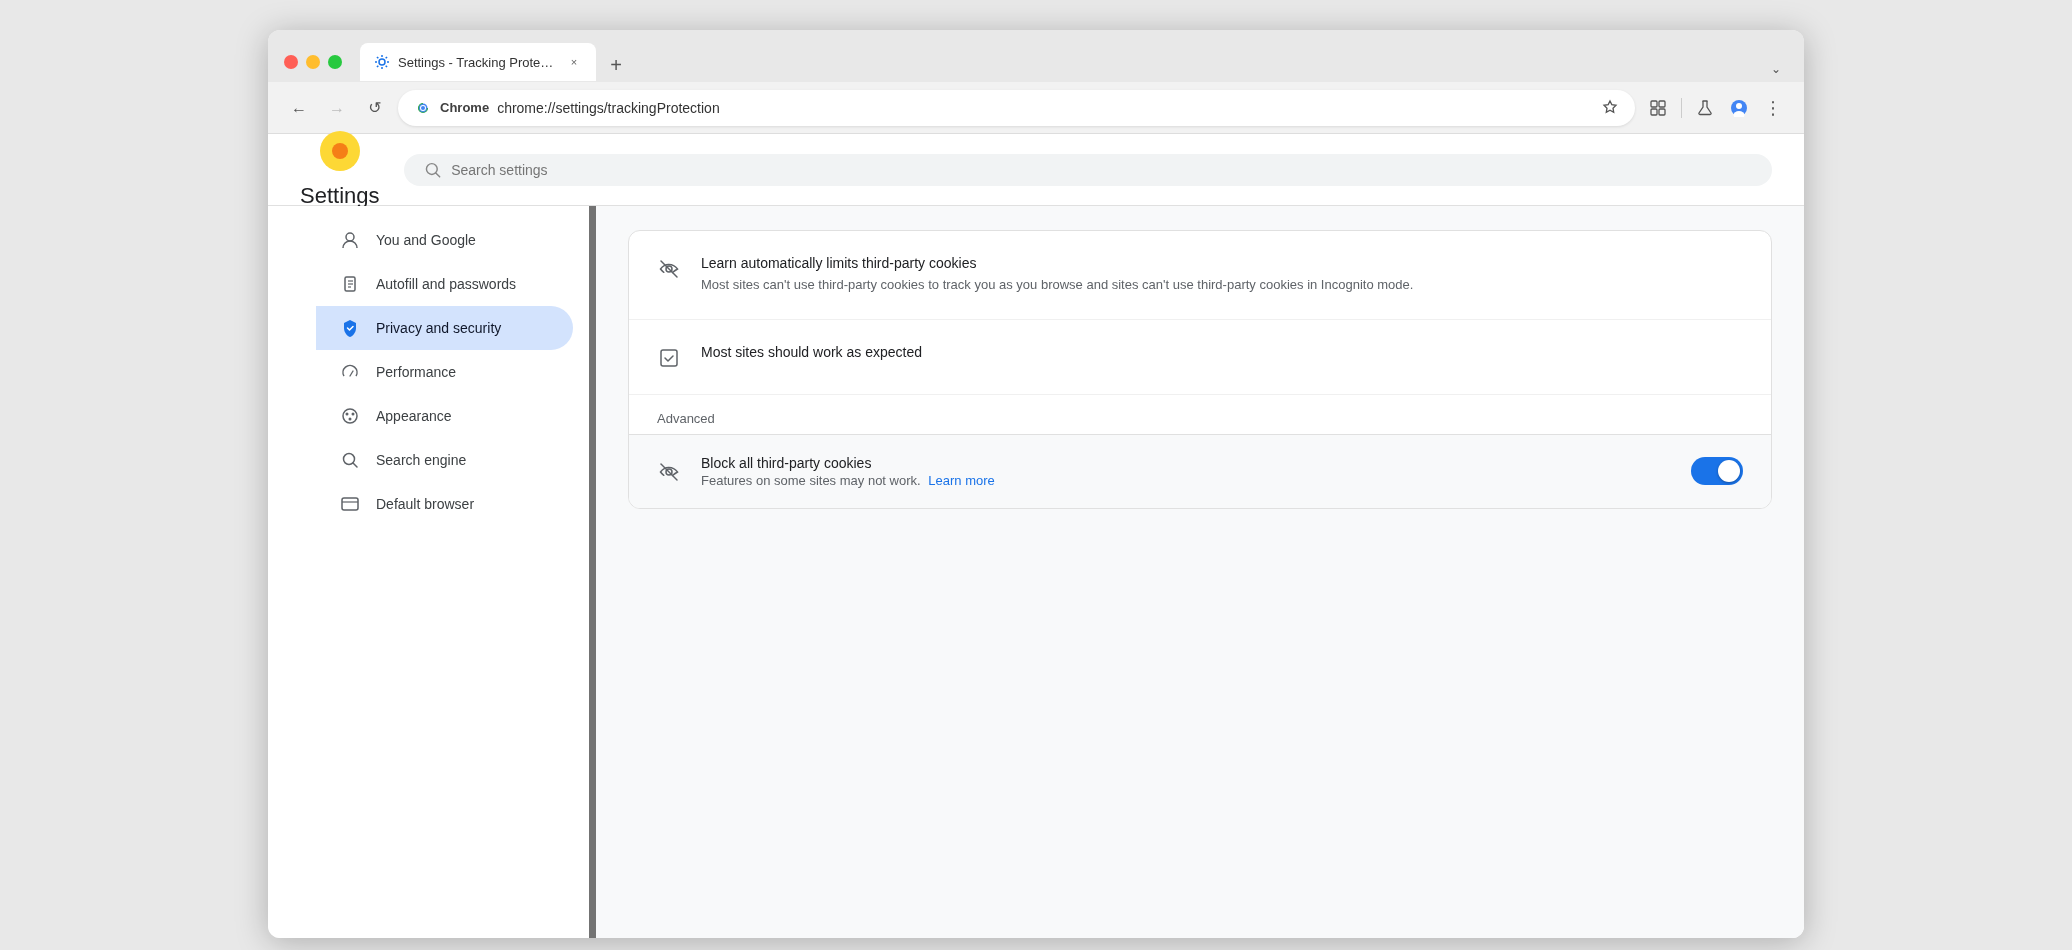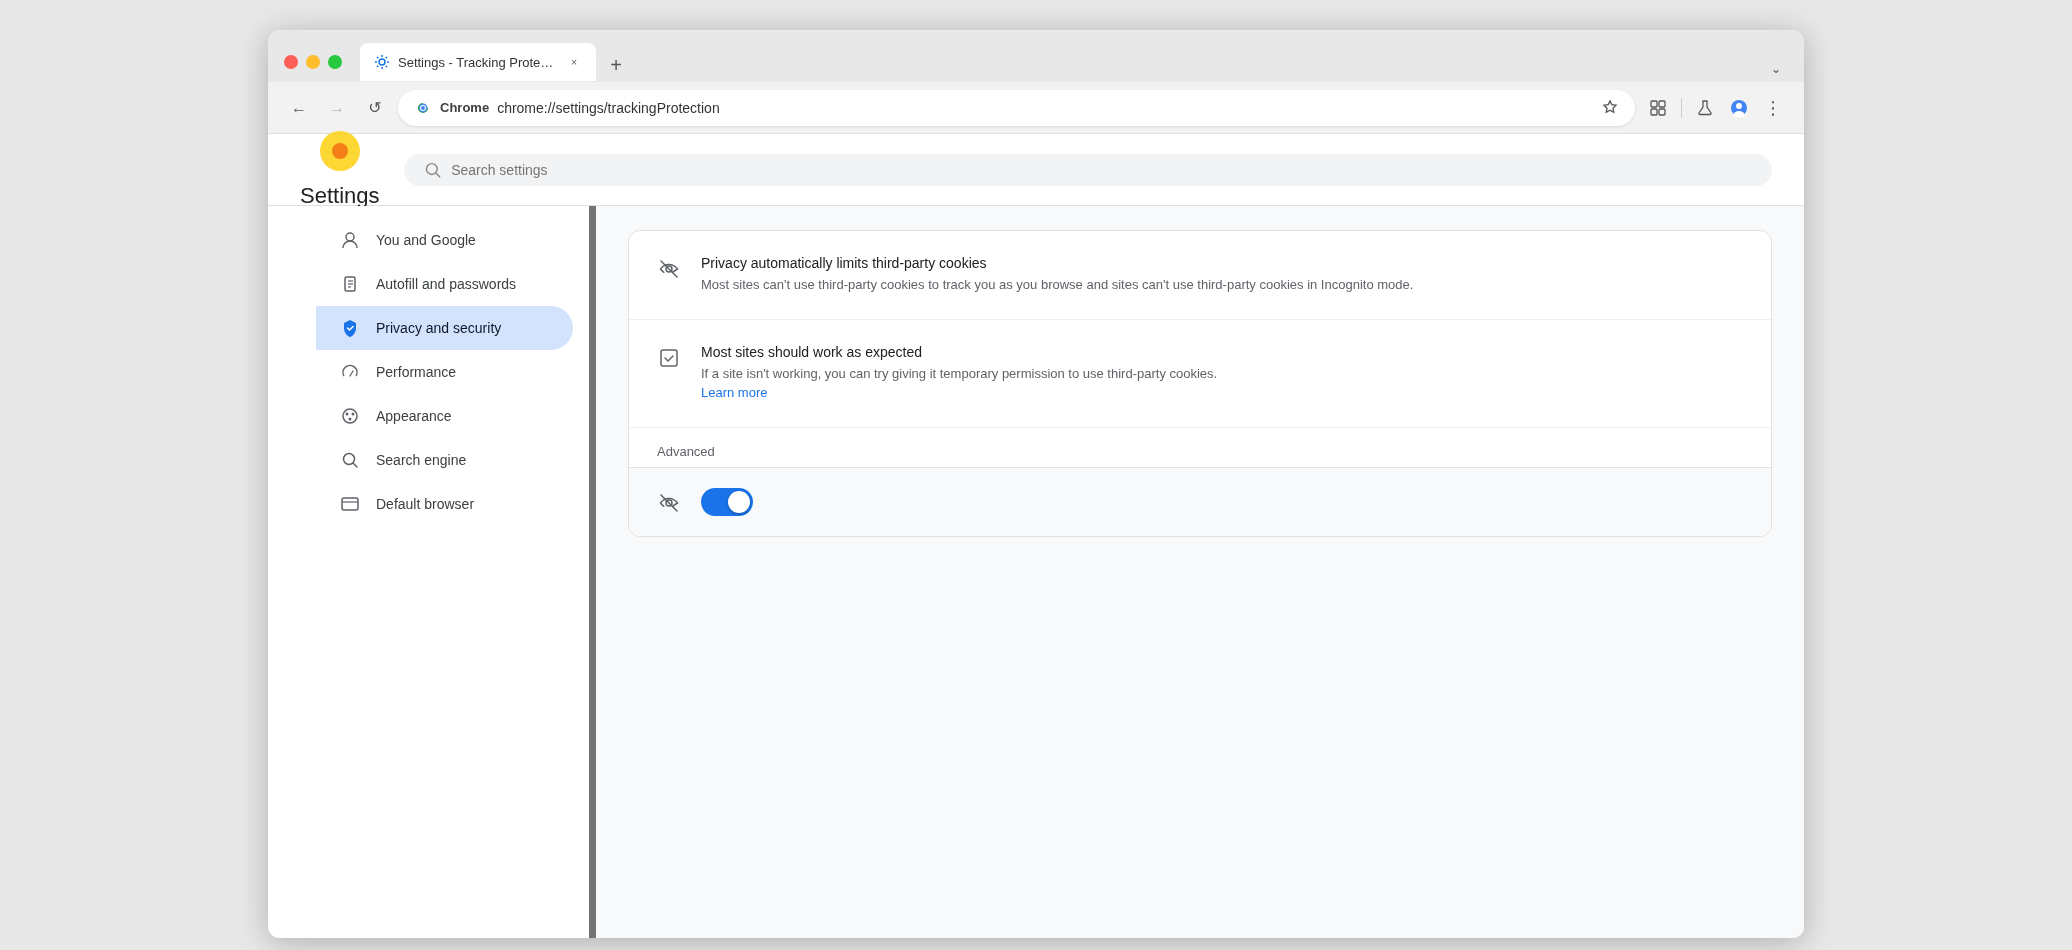--- a/index.html
+++ b/index.html
@@ -561,52 +561,54 @@
 
           <div class="content-item">
             <div class="content-item-icon">
               <svg width="22" height="22" viewBox="0 0 22 22" fill="none">
                 <path d="M3 3l16 16" stroke="#5f6368" stroke-width="1.5" stroke-linecap="round"></path>
                 <path d="M10.5 6.5C6 6.5 2.5 11 2.5 11s1.2 1.8 3.3 3.3M14.5 14.5C16.5 12.9 19.5 11 19.5 11S16 6.5 11 6.5" stroke="#5f6368" stroke-width="1.5" stroke-linecap="round"></path>
                 <circle cx="11" cy="11" r="3" stroke="#5f6368" stroke-width="1.5"></circle>
               </svg>
             </div>
             <div class="content-item-text">
-              <div class="content-item-title">Privacy automatically limits third-party cookies</div>
+              <div class="content-item-title">Learn automatically limits third-party cookies</div>
               <div class="content-item-desc">Most sites can't use third-party cookies to track you as you browse and sites can't use third-party cookies in Incognito mode.</div>
             </div>
           </div>
 
           <div class="content-item">
             <div class="content-item-icon">
               <svg width="22" height="22" viewBox="0 0 22 22" fill="none">
                 <rect x="3" y="3" width="16" height="16" rx="2" stroke="#5f6368" stroke-width="1.5"></rect>
                 <path d="M7 11l3 3 5-5" stroke="#5f6368" stroke-width="1.5" stroke-linecap="round" stroke-linejoin="round"></path>
               </svg>
             </div>
             <div class="content-item-text">
               <div class="content-item-title">Most sites should work as expected</div>
-              <div class="content-item-desc">
-                <span>If a site isn't working, you can try giving it temporary permission to use third-party cookies.</span>
-                <br>
-                <a href="#">Learn more</a>
-              </div>
             </div>
           </div>
 
           <div class="advanced-label">Advanced</div>
 
           <div class="advanced-item">
             <div class="content-item-icon">
               <svg width="22" height="22" viewBox="0 0 22 22" fill="none">
                 <path d="M3 3l16 16" stroke="#5f6368" stroke-width="1.5" stroke-linecap="round"></path>
                 <path d="M10.5 6.5C6 6.5 2.5 11 2.5 11s1.2 1.8 3.3 3.3M14.5 14.5C16.5 12.9 19.5 11 19.5 11S16 6.5 11 6.5" stroke="#5f6368" stroke-width="1.5" stroke-linecap="round"></path>
                 <circle cx="11" cy="11" r="3" stroke="#5f6368" stroke-width="1.5"></circle>
               </svg>
             </div>
+            <div class="advanced-item-text">
+              <div class="advanced-item-title">Block all third-party cookies</div>
+              <div class="advanced-item-desc">
+                <span>Features on some sites may not work.</span>
+                <a href="#" style="color:#1a73e8;text-decoration:none;margin-left:4px;">Learn more</a>
+              </div>
+            </div>
             <div class="toggle"></div>
           </div>
 
         </div>
 
       </main>
 
     </div>
   </div>
 

